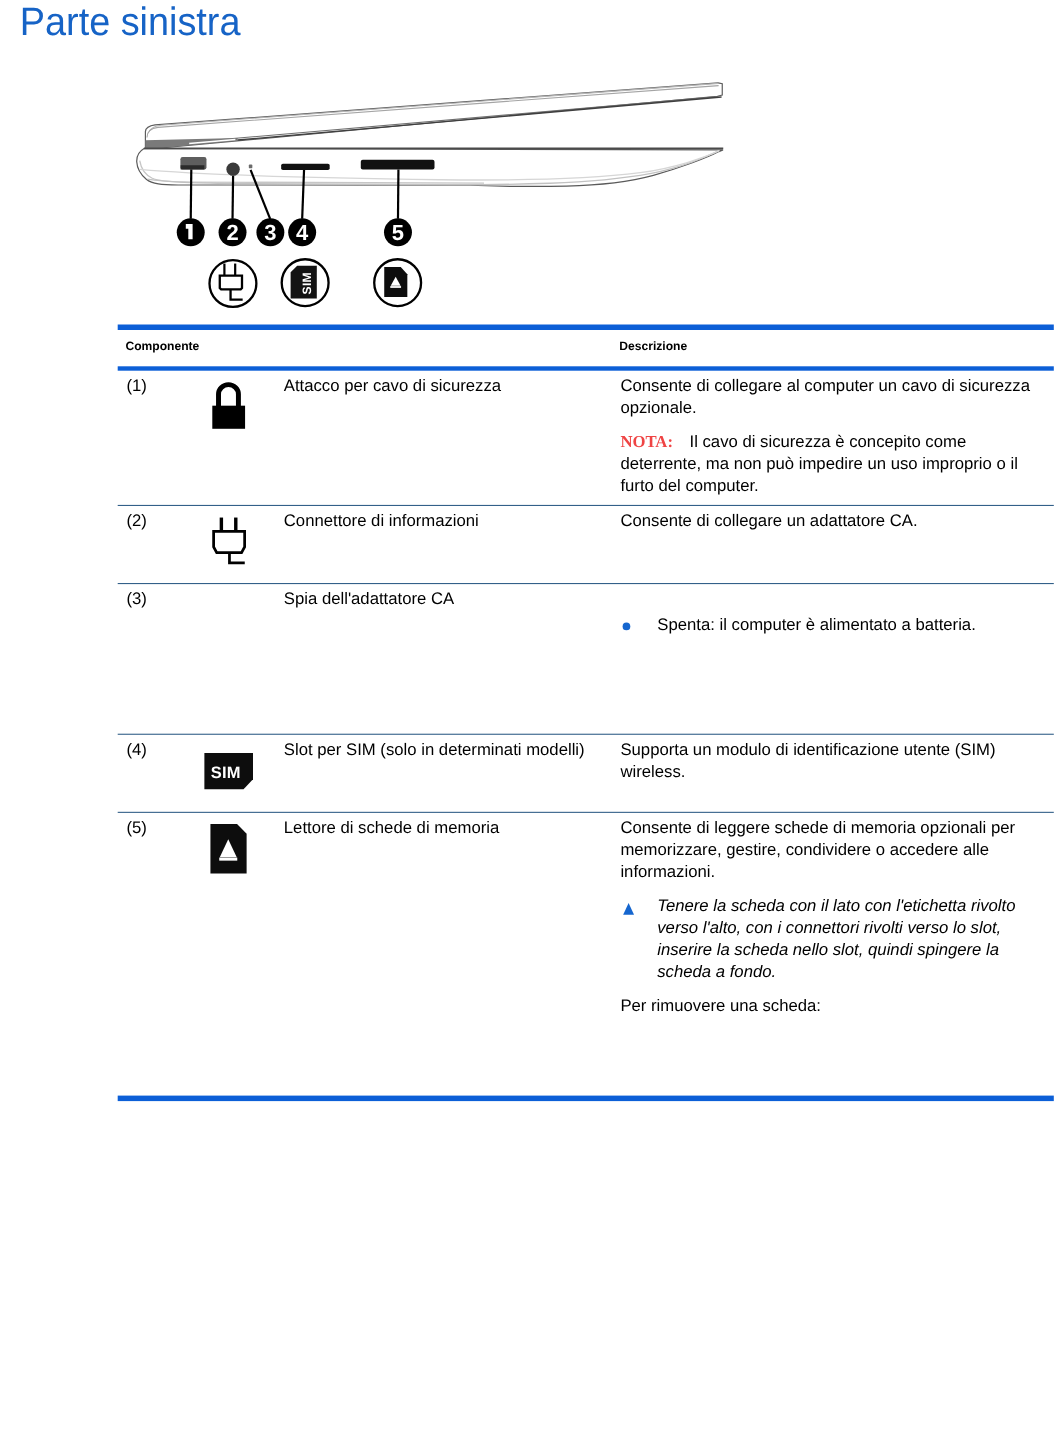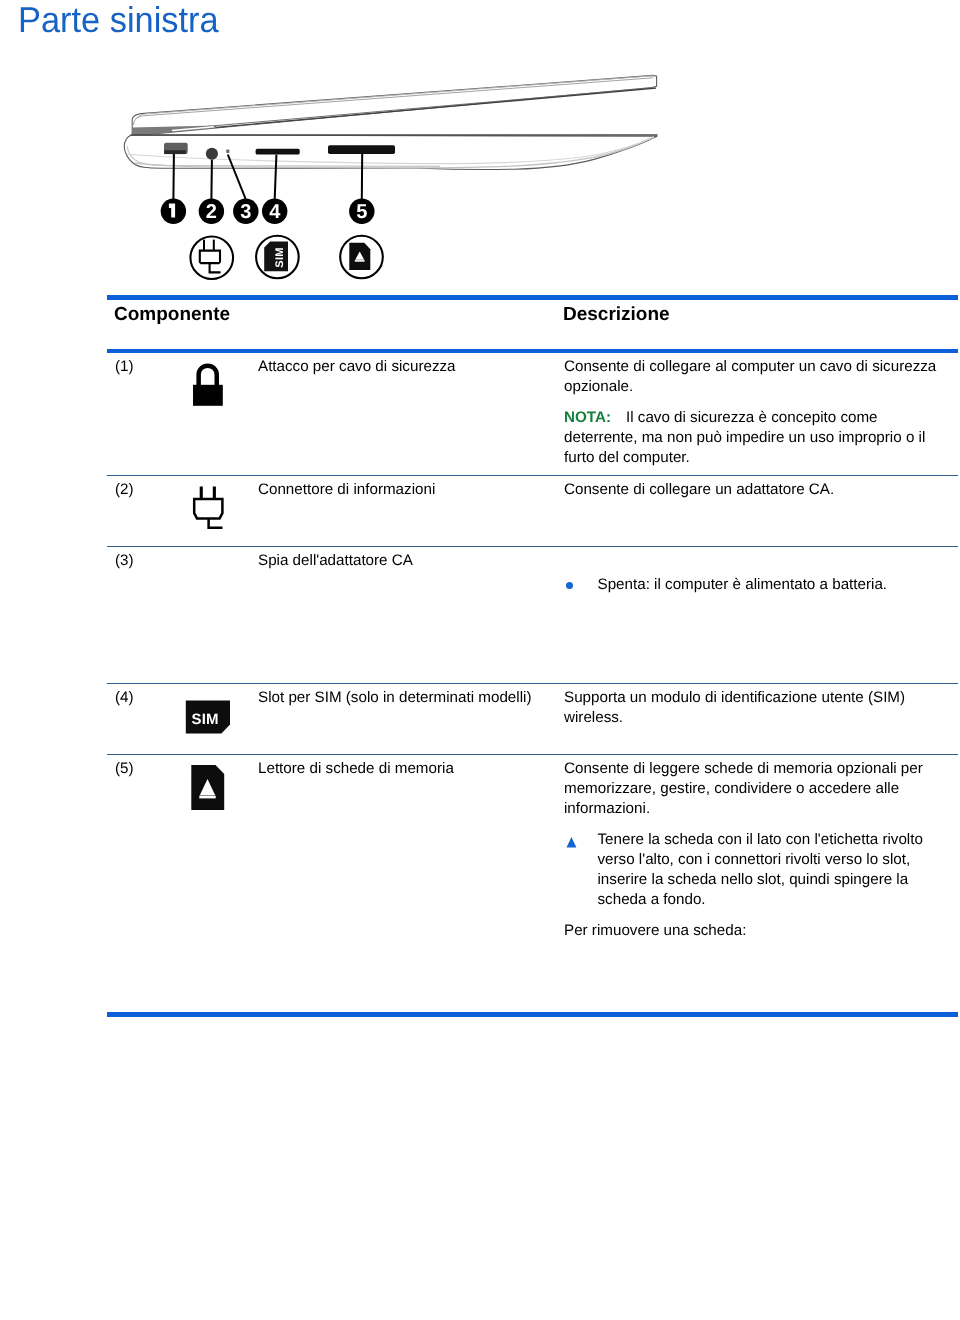--- a/index.html
+++ b/index.html
@@ -15,39 +15,39 @@
   
   .figure{position:absolute;left:100px;top:58px;width:600px;height:230px;}
 
   
   .tbl{position:absolute;left:107px;top:295px;width:851px;}
   .rule-top{height:5px;background:#0c5fd7;}
   .rule-head{height:4px;background:#0c5fd7;}
   .rule-row{height:1px;background:#336089;}
   .rule-bot{height:5px;background:#0c5fd7;}
 
-  .hcell{font-size:19px;font-weight:bold;position:relative;height:49px;}
+  .hcell{font-size:11px;font-weight:bold;position:relative;height:33px;}
   .hcell .c1{position:absolute;left:7px;top:4.5px;line-height:20px;}
   .hcell .c2{position:absolute;left:456px;top:4.5px;line-height:20px;}
 
   .row{position:relative;font-size:15.2px;line-height:20px;}
   .cnum{position:absolute;left:8px;top:3.5px;line-height:20px;}
   .cicon{position:absolute;left:78px;top:0px;}
   .cname{position:absolute;left:151px;top:3.5px;width:292px;line-height:20px;}
   .cdesc{position:absolute;left:457px;top:3.5px;width:382px;}
   .cdesc p{margin:0 0 11px 0;}
   .cdesc p:last-child{margin-bottom:0;}
-  .nota{color:#15803d;font-weight:bold;}
+  .nota{color:#ef4444;font-weight:bold;font-family:Liberation Serif, serif;}
   .notesp{display:inline-block;width:15px;}
   .ul{margin:2.5px 0 0 0;padding:0;list-style:none;width:391px;}
   .ul li{position:relative;padding-left:33.5px;margin-bottom:11px;}
   .ul li:last-child{margin-bottom:0;margin-top:24px;}
   .ul li .dot{position:absolute;left:1.5px;top:7.4px;width:7.4px;height:7.4px;border-radius:50%;
               background:#1566cf;}
-  .tri{margin:0 0 11px 0;padding:0;list-style:none;width:391px;}
+  .tri{margin:0 0 11px 0;padding:0;list-style:none;width:391px;font-style:italic;}
   .cdesc ul.tri:last-child{margin-bottom:0;}
   .tri li{position:relative;padding-left:33.5px;}
   .tri li .tr{position:absolute;left:1.5px;top:7.3px;width:12px;height:12px;line-height:0;}
 
   
   .footer{position:absolute;left:2px;top:1365px;font-size:19.3px;line-height:22px;white-space:nowrap;}
   .footer .pg{display:inline-block;width:45.3px;}
   .footer .ch{display:inline-block;}
   .footer .sp{display:inline-block;width:14px;}
 </style>

